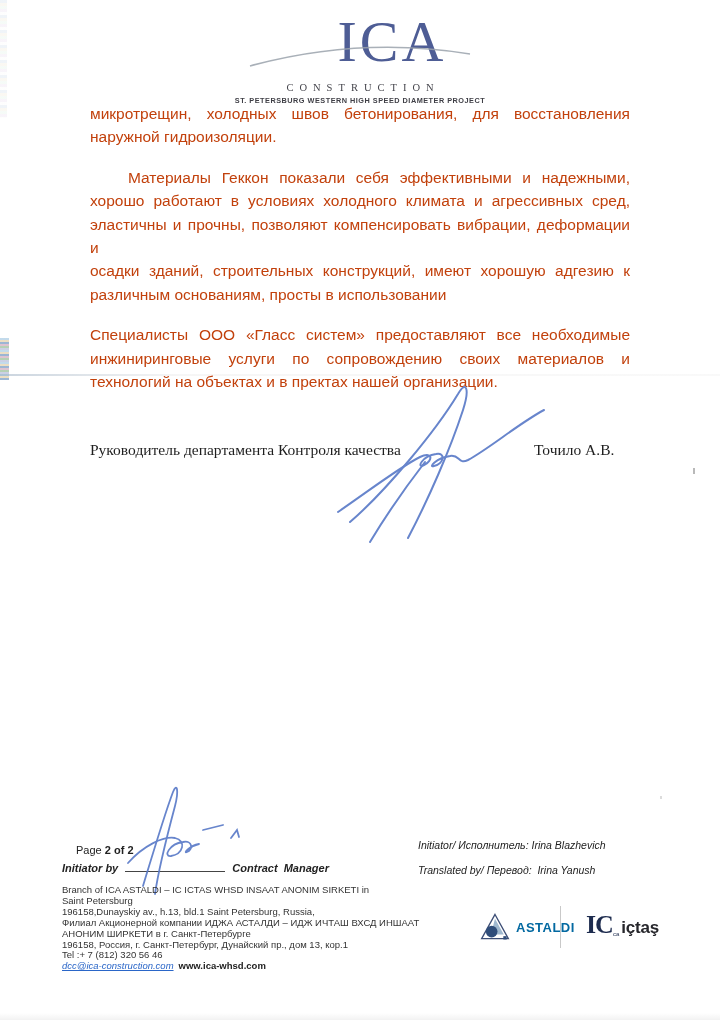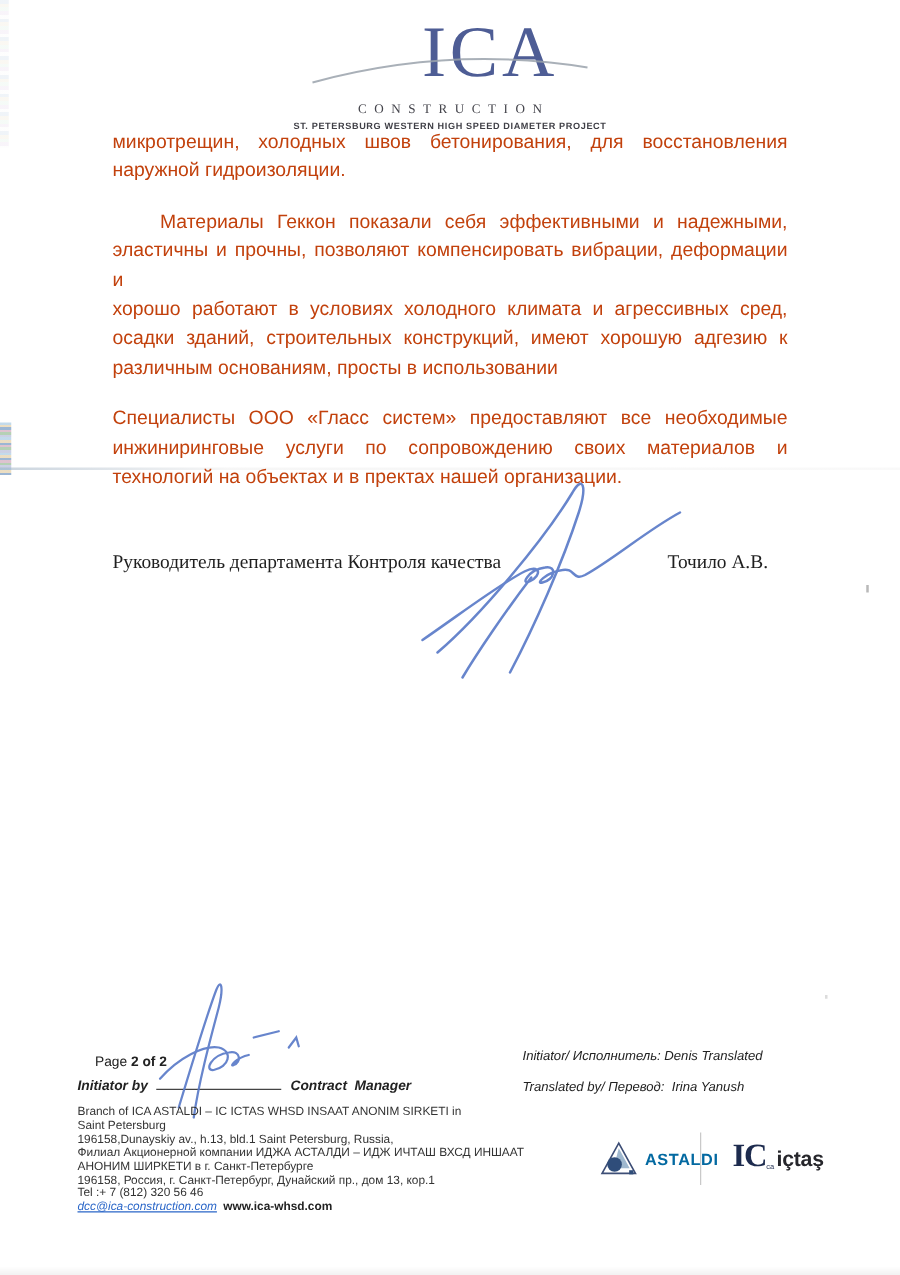--- a/index.html
+++ b/index.html
@@ -93,22 +93,22 @@
   <div class="logo-construction">CONSTRUCTION</div>
   <div class="logo-tagline">ST. PETERSBURG WESTERN HIGH SPEED DIAMETER PROJECT</div>
 
   <div class="body-text">
     <div class="para">
       <div class="jline">микротрещин, холодных швов бетонирования, для восстановления</div>
       <div class="lline">наружной гидроизоляции.</div>
     </div>
     <div class="para">
       <div class="jline indent">Материалы Геккон показали себя эффективными и надежными,</div>
+      <div class="jline">хорошо работают в условиях холодного климата и агрессивных сред,</div>
       <div class="jline">эластичны и прочны, позволяют компенсировать вибрации, деформации и</div>
-      <div class="jline">хорошо работают в условиях холодного климата и агрессивных сред,</div>
       <div class="jline">осадки зданий, строительных конструкций, имеют хорошую адгезию к</div>
       <div class="lline">различным основаниям, просты в использовании</div>
     </div>
     <div class="para">
       <div class="jline">Специалисты ООО «Гласс систем» предоставляют все необходимые</div>
       <div class="jline">инжиниринговые услуги по сопровождению своих материалов и</div>
       <div class="lline">технологий на объектах и в пректах нашей организации.</div>
     </div>
   </div>
 
@@ -133,21 +133,21 @@
   </div>
   <svg class="sig-svg" style="left:103px;top:778px;" width="150" height="118" viewBox="0 0 150 118">
     <g fill="none" stroke="#5b7bc8" stroke-width="1.8" stroke-linecap="round" opacity=".92">
       <path d="M40 108 C 50 75, 62 35, 70 14 C 74 4, 76 12, 72 28 C 64 58, 56 88, 52 116"></path>
       <path d="M25 85 C 40 68, 60 58, 72 60 C 84 63, 80 76, 68 78 C 60 79, 66 66, 80 64 C 90 62, 90 72, 84 74 C 80 76, 86 68, 96 66"></path>
       <path d="M100 52 L 120 47"></path>
       <path d="M128 60 L 134 52 L 136 59"></path>
     </g>
   </svg>
 
-  <div class="initiator-line ws-pre">Initiator/ Исполнитель: Denis Translated</div>
+  <div class="initiator-line ws-pre">Initiator/ Исполнитель: Irina Blazhevich</div>
   <div class="translated-line ws-pre">Translated by/ Перевод:  Irina Yanush</div>
 
   <div class="address">
     <div>Branch of ICA ASTALDI – IC ICTAS WHSD INSAAT ANONIM SIRKETI in</div>
     <div>Saint Petersburg</div>
     <div>196158,Dunayskiy av., h.13, bld.1 Saint Petersburg, Russia,</div>
     <div>Филиал Акционерной компании ИДЖА АСТАЛДИ – ИДЖ ИЧТАШ ВХСД ИНШААТ</div>
     <div>АНОНИМ ШИРКЕТИ в г. Санкт-Петербурге</div>
     <div>196158, Россия, г. Санкт-Петербург, Дунайский пр., дом 13, кор.1</div>
     <div>Tel :+ 7 (812) 320 56 46</div>

